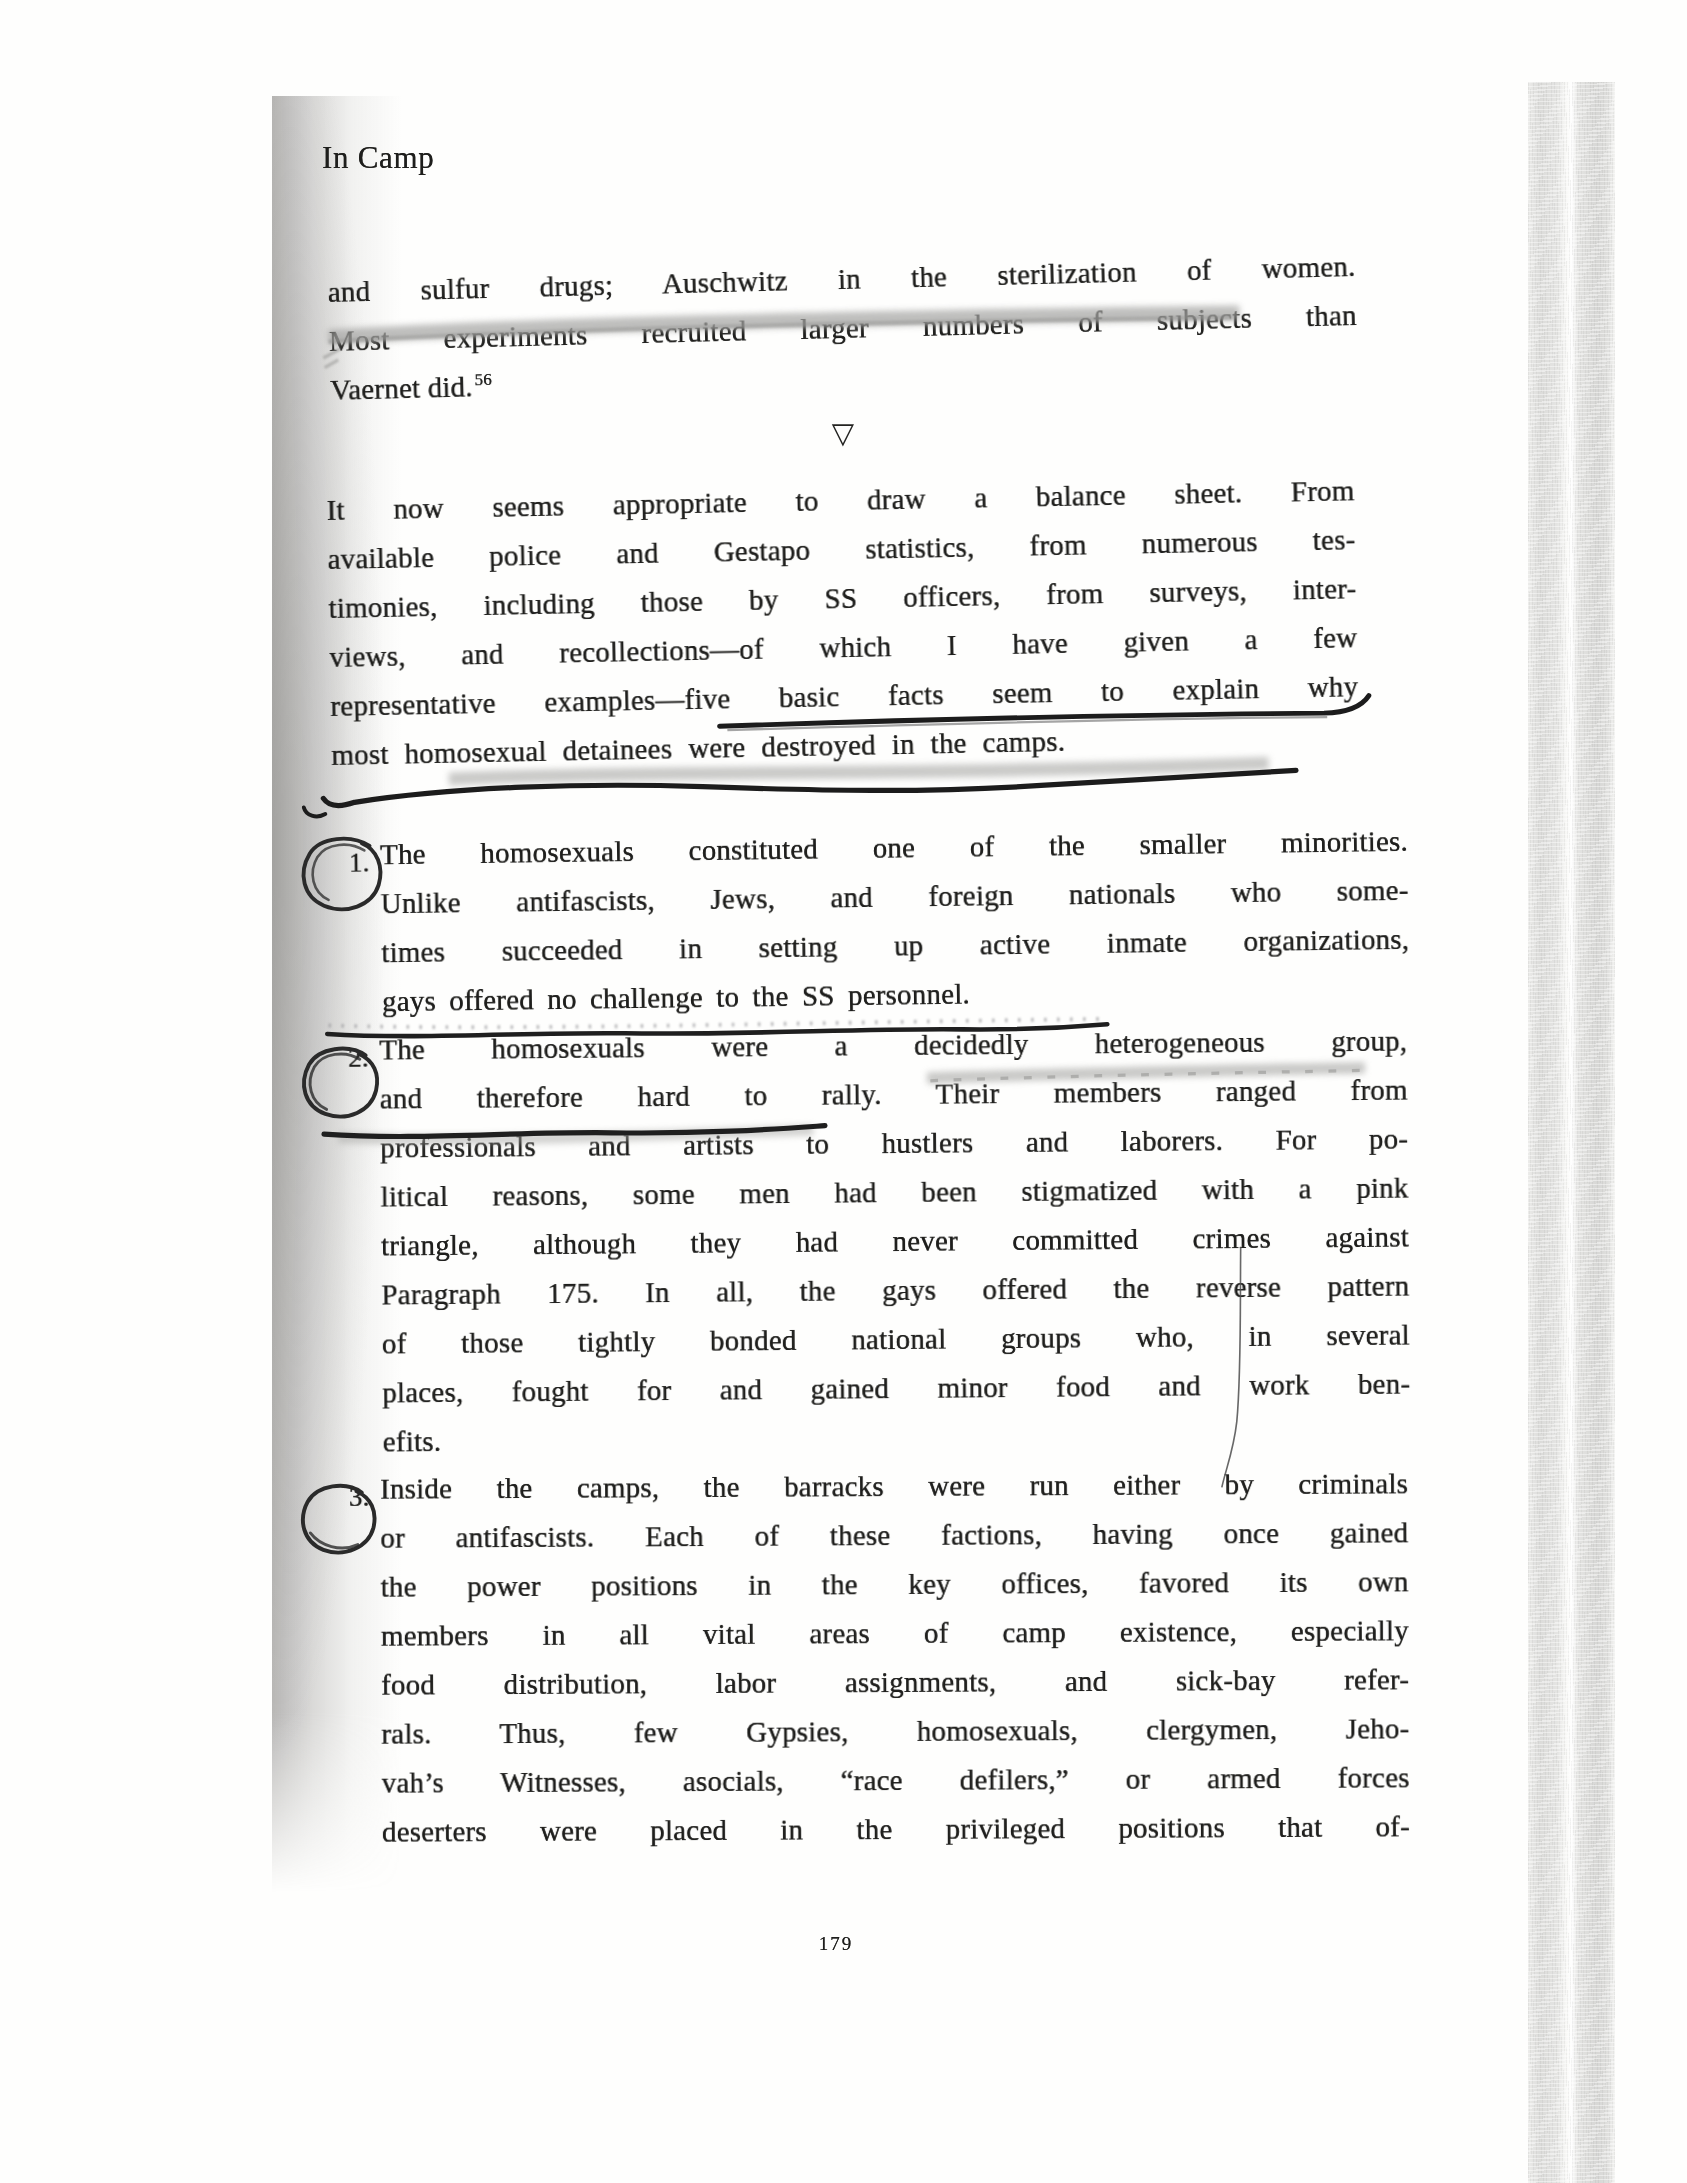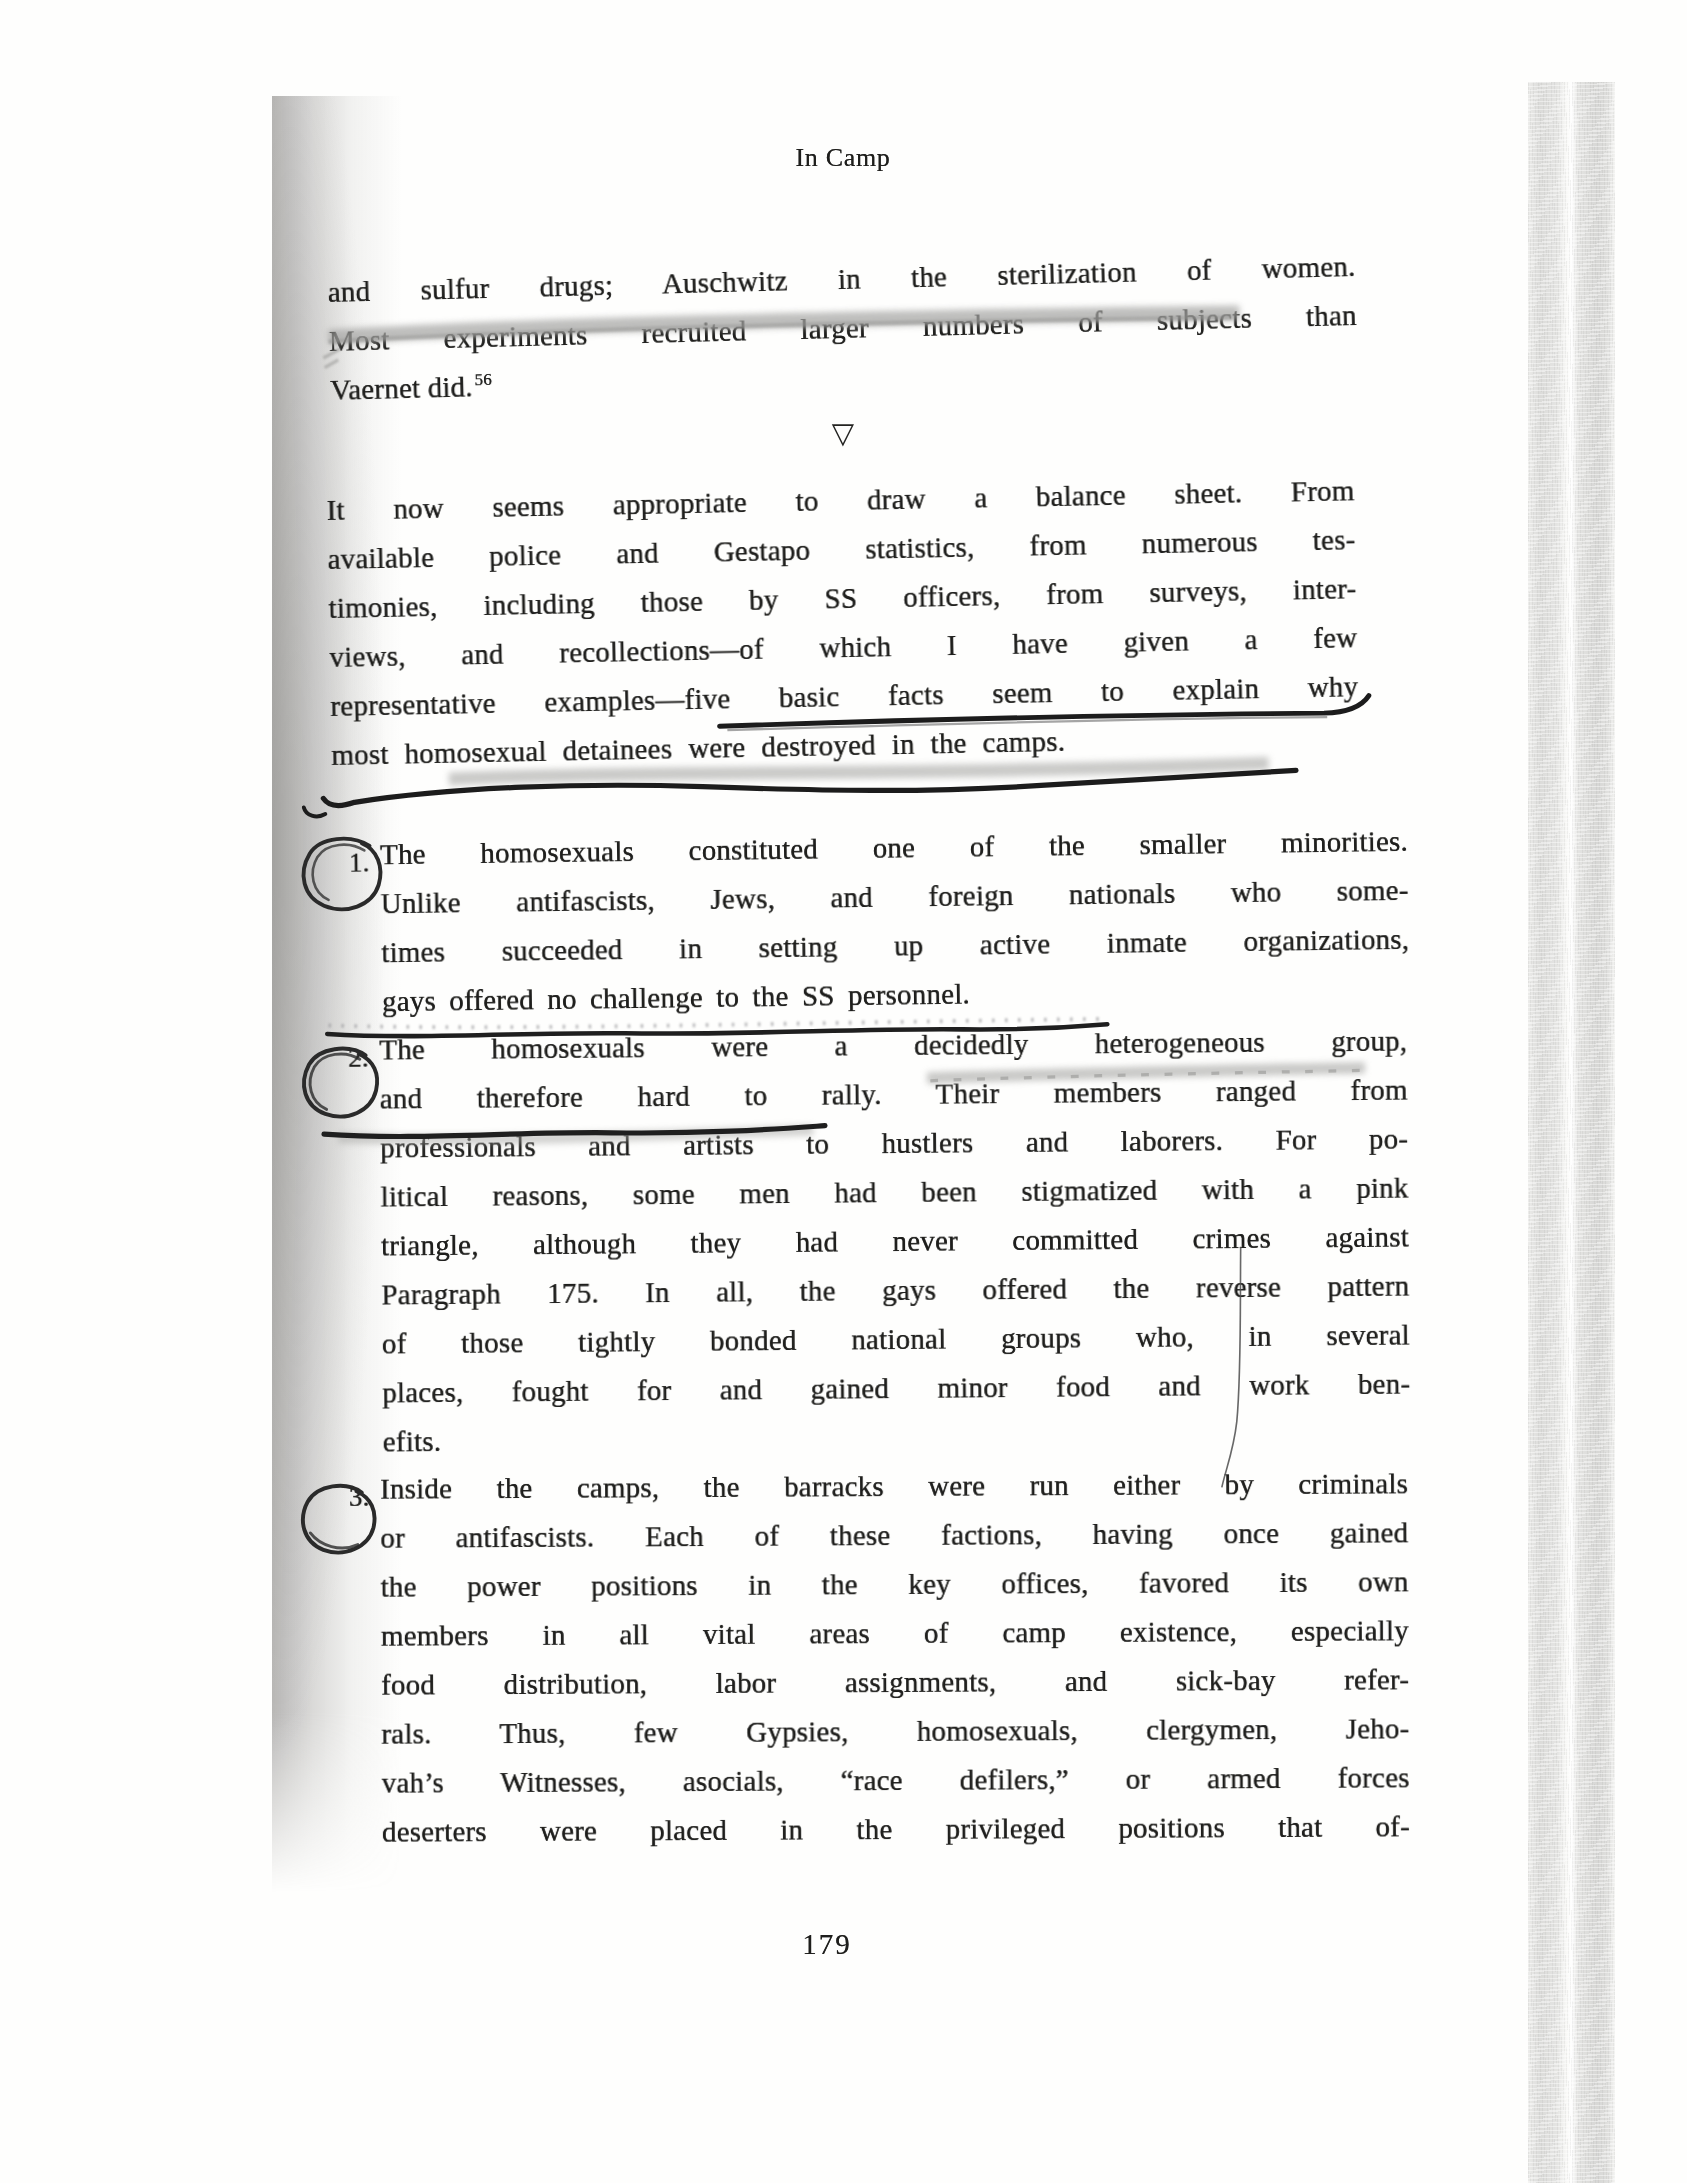--- a/index.html
+++ b/index.html
@@ -31,42 +31,42 @@
     position:absolute; left:329px; width:1028px;
     font-size:29px; line-height:49px; letter-spacing:0.2px;
     text-shadow:0 0 0.4px rgba(30,30,28,0.85), 0.3px 0.3px 0.5px rgba(30,30,28,0.45);
     filter:blur(0.2px);
   }
   .line { height:49px; text-align:justify; text-align-last:justify; white-space:normal; }
   .line.nat { text-align:left; text-align-last:auto; }
   .line.w13 { text-align:left; text-align-last:auto; word-spacing:8.5px; }
   .line.w9  { text-align:left; text-align-last:auto; word-spacing:5.9px; }
   .running-head {
-    position:absolute; left:329px; width:1028px; top:138px;
-    font-size:26px; line-height:39px; text-align:center; letter-spacing:0.7px;
+    position:absolute; left:322px; width:1028px; top:138px;
+    font-size:31px; line-height:39px; letter-spacing:0.7px;
     text-shadow:0 0 0.4px rgba(30,30,28,0.85);
   }
   .divider {
     position:absolute; left:329px; width:1028px; top:409px;
     font-size:29px; line-height:49px; text-align:center; color:#232321;
   }
   .p1 { top:268px; transform:rotate(-1.45deg); transform-origin:0 50%; }
   .p2 { top:486px; transform:rotate(-1.1deg); transform-origin:0 50%; }
   .item { padding-left:52px; }
   .i1 { top:831px; transform:rotate(-0.75deg); transform-origin:0 50%; }
   .i2 { top:1026px; transform:rotate(-0.5deg);  transform-origin:0 50%; }
   .i3 { top:1465px; transform:rotate(-0.3deg);  transform-origin:0 50%; }
   .item-number {
     position:absolute; left:11.7px; top:7.8px; width:39px;
     font-size:27px; line-height:49px; text-align:center;
   }
   .fn { font-size:17px; vertical-align:super; line-height:0; margin-left:2px; }
   .page-number {
-    position:absolute; left:313px; width:1028px; top:1921px;
-    font-size:29px; line-height:46px; text-align:center; letter-spacing:2px;
+    position:absolute; left:322px; width:1028px; top:1921px;
+    font-size:19px; line-height:46px; text-align:center; letter-spacing:2px;
     text-shadow:0 0 0.4px rgba(30,30,28,0.85);
   }
   svg.marks { position:absolute; left:0; top:0; pointer-events:none; }
 </style>
 </head>
 <body>
 
 <div class="canvas">
 
   <div class="gutter-shadow"></div>

